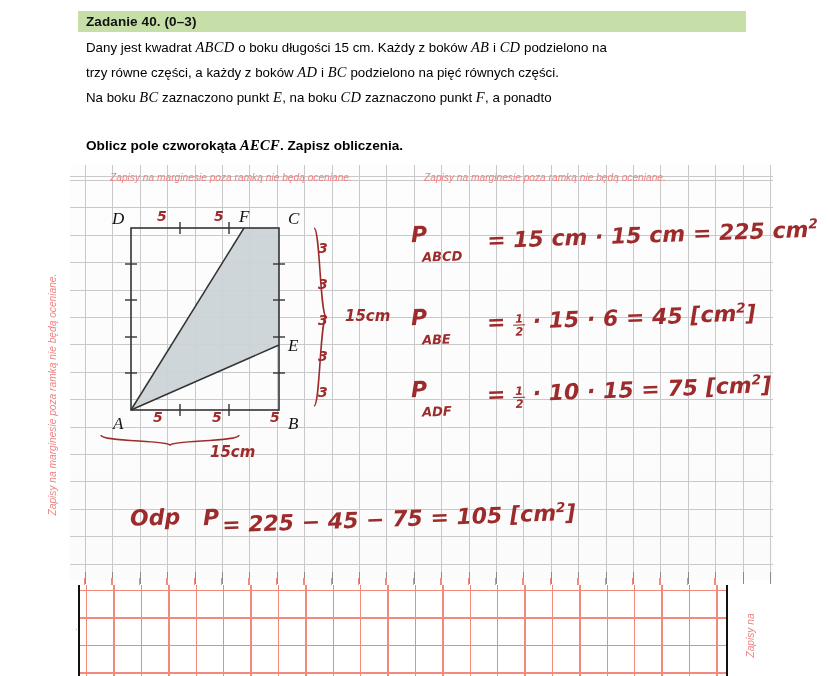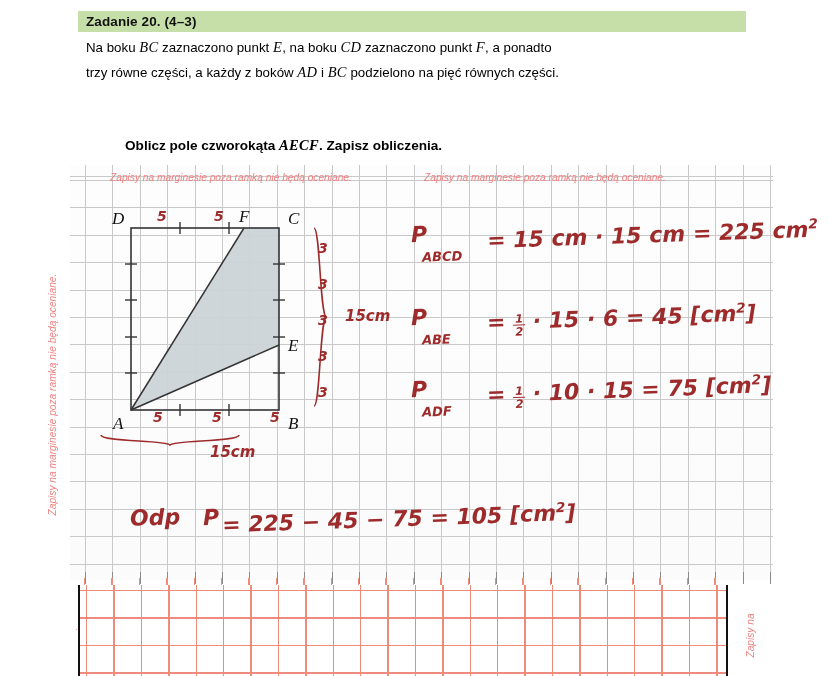--- a/index.html
+++ b/index.html
@@ -27,21 +27,21 @@
   
   #statement {
     position: absolute; left: 86px; top: 35px;
     width: 664px;
     font-size: 13.3px; color: #000; line-height: 25px;
   }
   #statement .line { white-space: nowrap; }
   .mathit { font-family: "Liberation Serif", serif; font-style: italic; font-size: 14.5px; letter-spacing:0.3px;}
   #instruction {
     position: absolute; left: 86px; top: 137px;
-    font-size: 13.6px; font-weight: bold; color:#000;margin-left:39px;
+    font-size: 13.6px; font-weight: bold; color:#000;
   }
   #instruction .mathit { font-weight: bold; }
 
   
   #sheet {
     position: absolute; left: 70px; top: 165px;
     width: 703px; height: 415px;
     overflow: hidden;
     background:
       
@@ -137,26 +137,27 @@
   #bottom-redticks {
     position:absolute; left:78px; top:578px; width:650px; height:7px;
     background-image: repeating-linear-gradient(to right, #f08a7a 0 1.4px, transparent 1.4px 27.4px);
     background-position: 6px 0;
   }
 </style>
 </head>
 <body>
 
 <div id="task-header">
-  <span class="hdr-text">Zadanie 20. (4–3)</span>
+  <span class="hdr-text">Zadanie 40. (0–3)</span>
 </div>
 
 <div id="statement">
+  <div class="line" id="sl0"><span>Dany jest kwadrat </span><span class="mathit">ABCD</span><span>  o boku długości  15 cm. Każdy z boków </span><span class="mathit">AB</span><span>  i </span><span class="mathit">CD</span><span> podzielono na</span></div>
+  <div class="line" id="sl1"><span>trzy równe części, a każdy z boków </span><span class="mathit">AD</span><span>  i </span><span class="mathit">BC</span><span>  podzielono na pięć równych części.</span></div>
   <div class="line" id="sl2"><span>Na boku </span><span class="mathit">BC</span><span>  zaznaczono punkt </span><span class="mathit">E</span><span>, na boku </span><span class="mathit">CD</span><span>  zaznaczono punkt </span><span class="mathit">F</span><span>, a ponadto</span></div>
-  <div class="line" id="sl1"><span>trzy równe części, a każdy z boków </span><span class="mathit">AD</span><span>  i </span><span class="mathit">BC</span><span>  podzielono na pięć równych części.</span></div>
 </div>
 
 <div id="instruction"><span>Oblicz pole czworokąta </span><span class="mathit">AECF</span><span>. Zapisz obliczenia.</span></div>
 
 <div id="top-ticks"></div>
 <div id="sheet-topline"></div>
 
 <div id="sheet">
   <div id="grid-minor"></div>
 </div>

